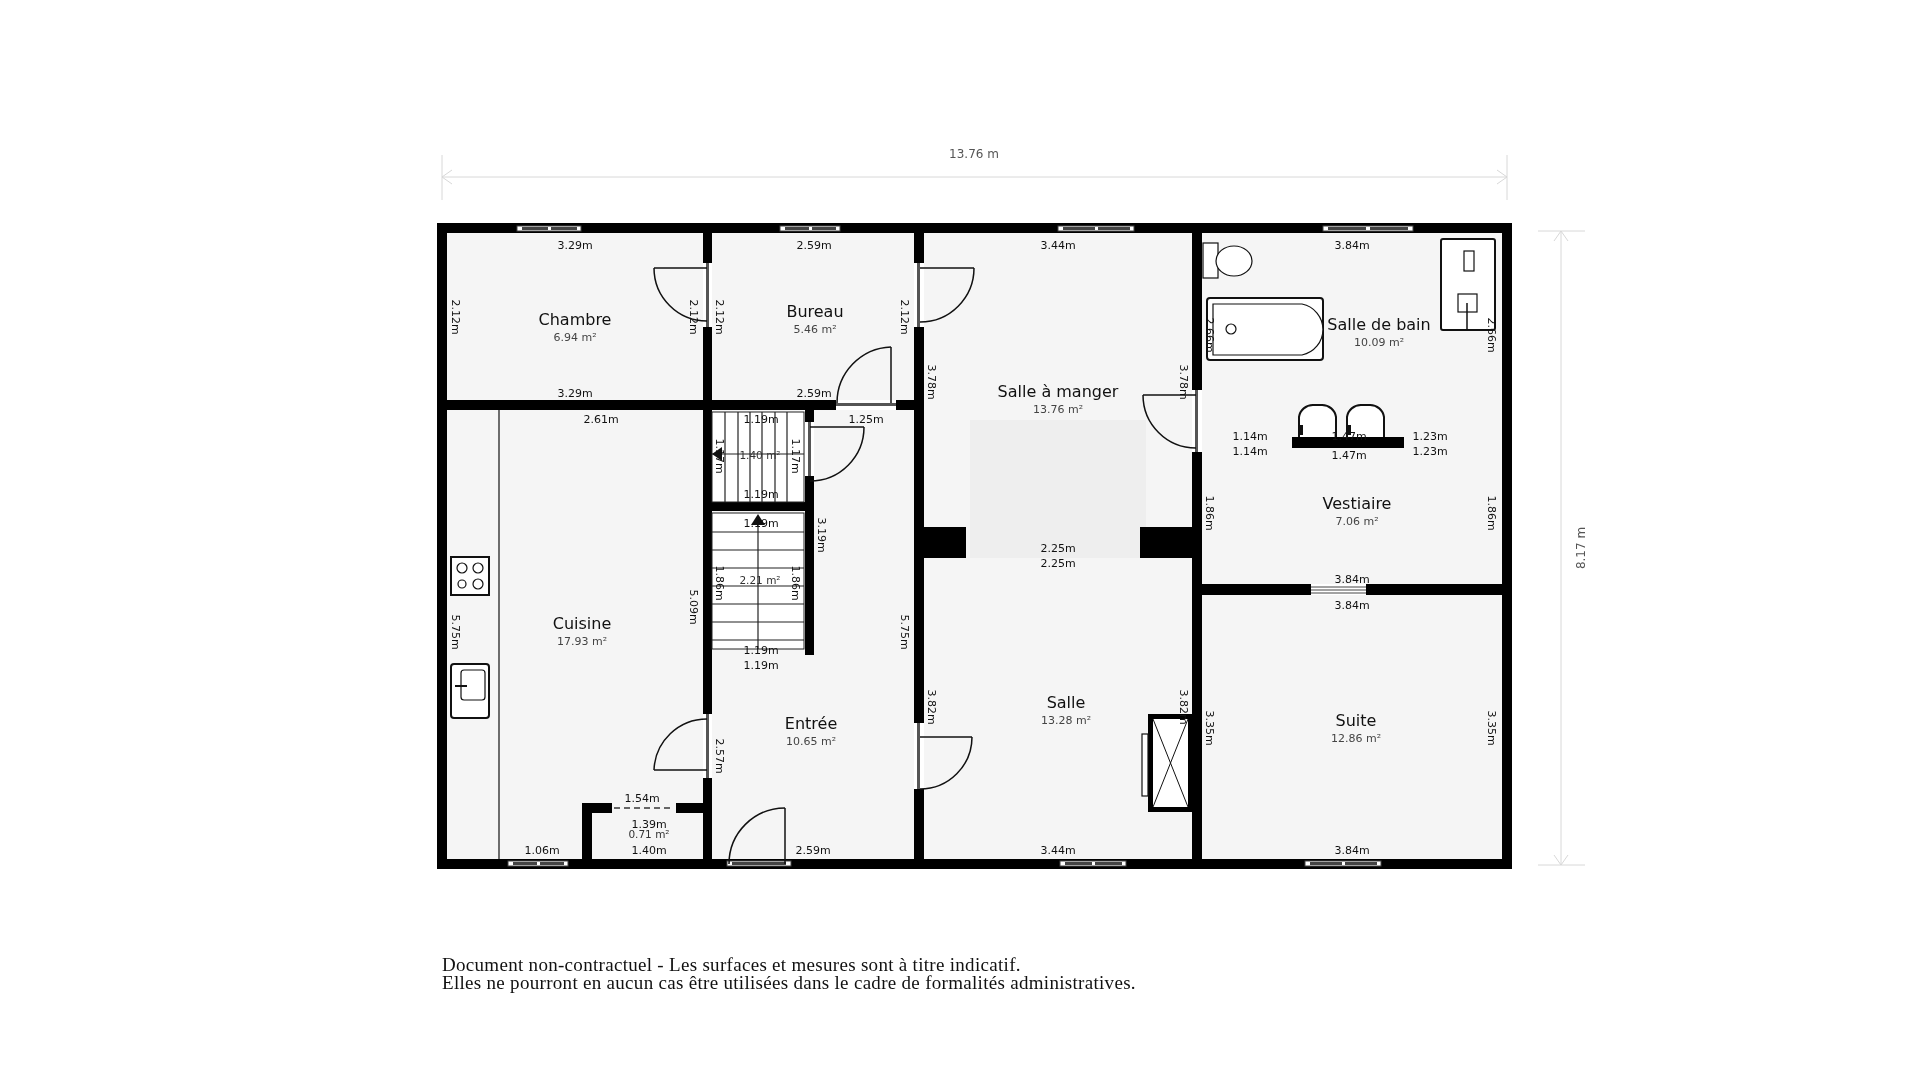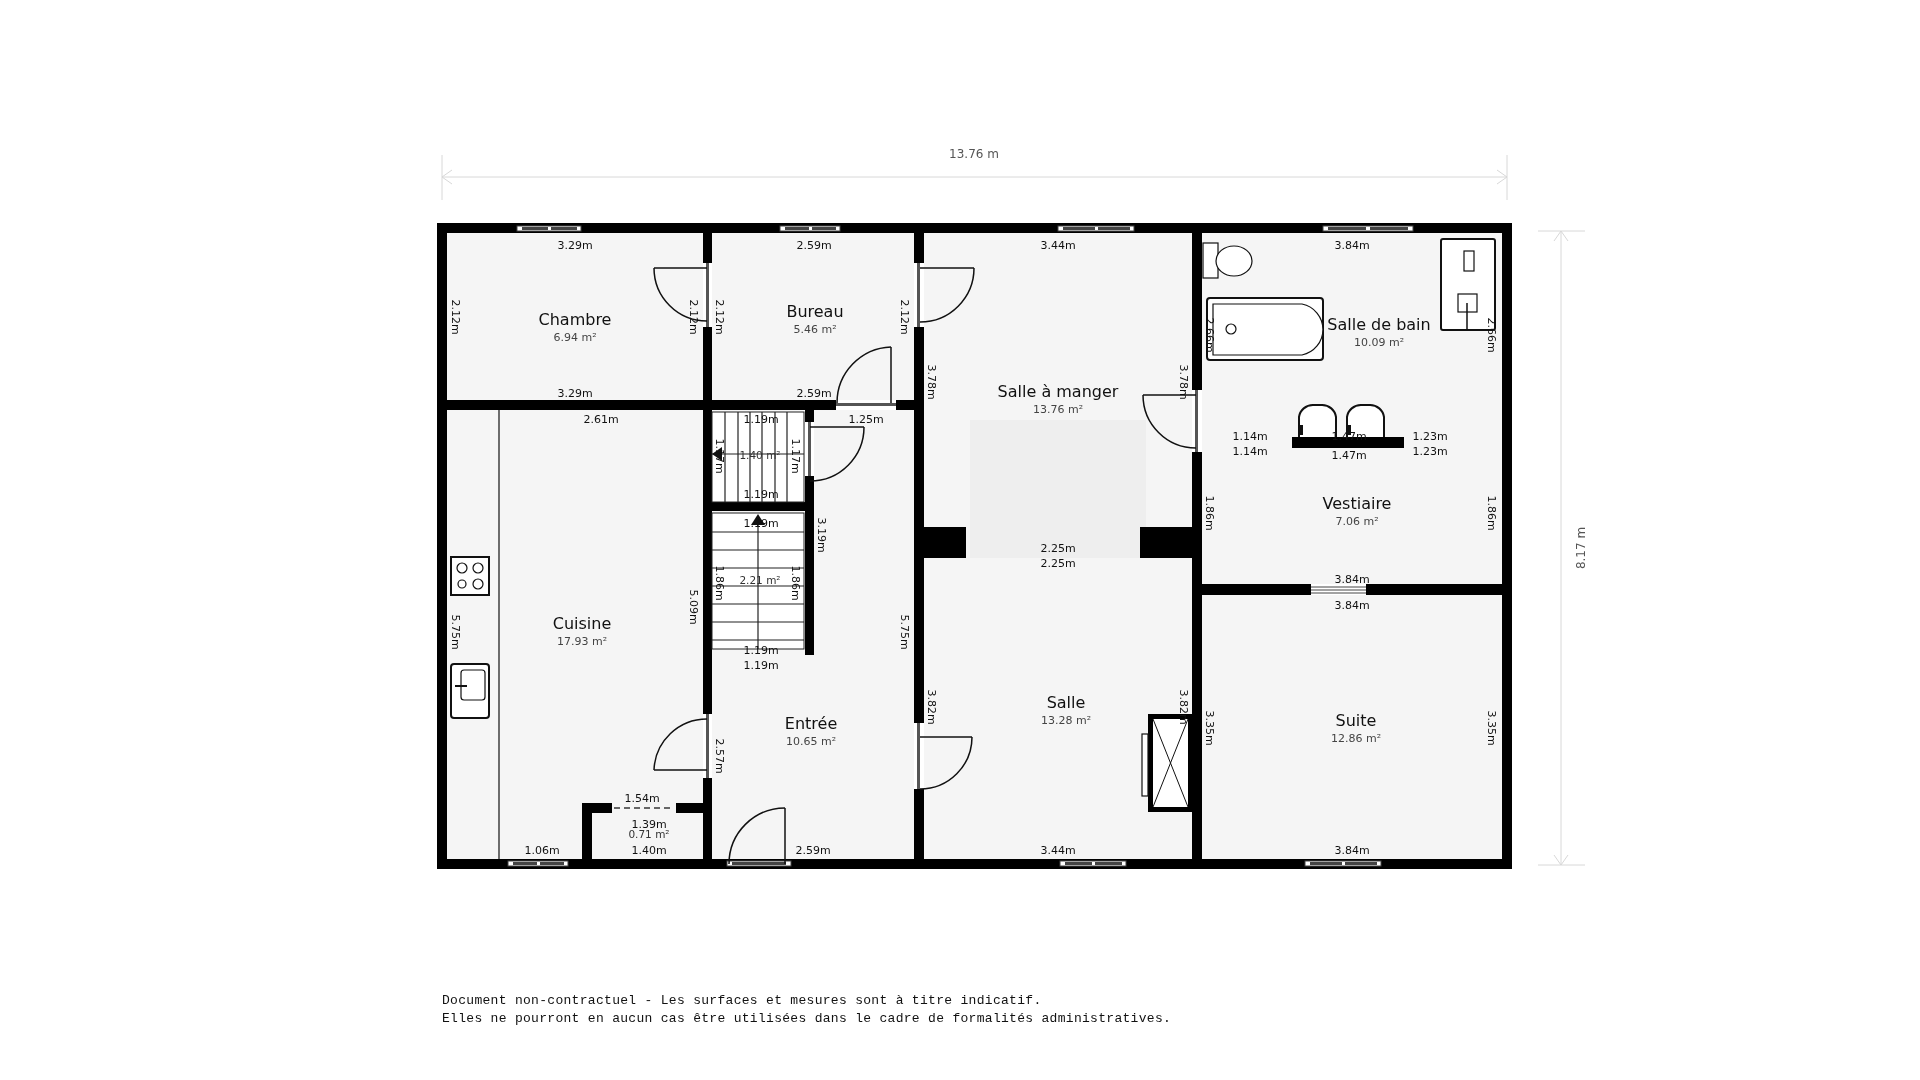--- a/index.html
+++ b/index.html
@@ -13,21 +13,21 @@
   .dim-small { font-family:"DejaVu Sans", sans-serif; font-size:10.5px; fill:#333; text-anchor:middle; }
   .total-dim { font-family:"DejaVu Sans", sans-serif; font-size:12px; fill:#555; text-anchor:middle; }
   .dimline { stroke:#d8d8d8; stroke-width:1; fill:none; }
   .door-arc { stroke:#111; stroke-width:1.5; fill:none; }
   .door-leaf { stroke:#111; stroke-width:1.5; }
   .win-frame { fill:#fff; stroke:#444; stroke-width:1; }
   .win-pane { fill:#444; }
   .fixture { fill:#fff; stroke:#111; stroke-width:2; }
   .fixture-thin { fill:#fff; stroke:#111; stroke-width:1.2; }
   .stair-line { stroke:#222; stroke-width:1.2; }
-  .disclaimer { position:absolute; left:442px; top:992px; font-family:Liberation Mono, monospace; font-size:13px; color:#111; line-height:18px; letter-spacing:0.3px; }
+  .disclaimer { position:absolute; left:442px; top:956px; font-family:Liberation Serif, serif; font-size:19px; color:#111; line-height:18px; letter-spacing:0.3px; }
 </style>
 </head>
 <body>
 
 <svg id="plan" viewBox="0 0 1920 1080" xmlns="http://www.w3.org/2000/svg">
 
   <g>
     <line class="dimline" x1="442" y1="155" x2="442" y2="200"></line>
     <line class="dimline" x1="1507" y1="155" x2="1507" y2="200"></line>
     <line class="dimline" x1="442" y1="177" x2="1507" y2="177"></line>

